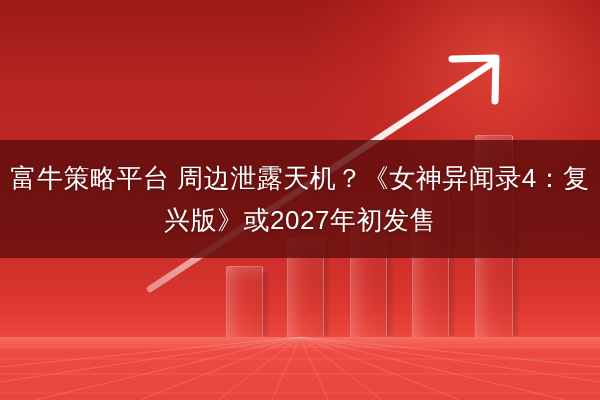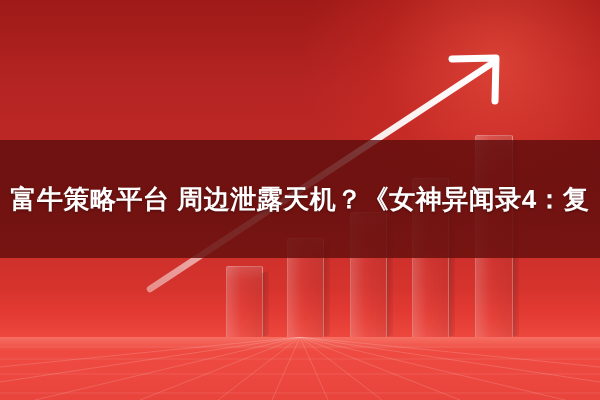--- a/index.html
+++ b/index.html
@@ -60,21 +60,21 @@
   }
 
   .title-wrap {
     position:absolute; left:0; right:0; top:142px; height:114px;
     display:flex; flex-direction:column; align-items:center; justify-content:center;
     padding:0 8px;
   }
   .title-line {
     color:#ffffff;
     font-size:26px;
-    font-weight:bold;
+    font-weight:normal;
     line-height:42px;
     letter-spacing:0.5px;
     white-space:nowrap;
     text-align:center;
     text-shadow:0 1px 3px rgba(0,0,0,0.35);
   }
 </style>
 </head>
 <body>
 
@@ -123,15 +123,16 @@
       </linearGradient>
     </defs>
     <path d="M150,289 L491,64" stroke="url(#arrowGrad)" stroke-width="6.5" stroke-linecap="round" fill="none"></path>
     <path d="M452,59 L496,58 L495,101" stroke="#ffffff" stroke-width="7" stroke-linecap="round" stroke-linejoin="round" fill="none"></path>
   </svg>
 
   <div class="band"></div>
 
   <div class="title-wrap">
     <div class="title-line">富牛策略平台 周边泄露天机？《女神异闻录4：复</div>
+    <div class="title-line">兴版》或2027年初发售</div>
   </div>
 
 </div>
 
 </body></html>

